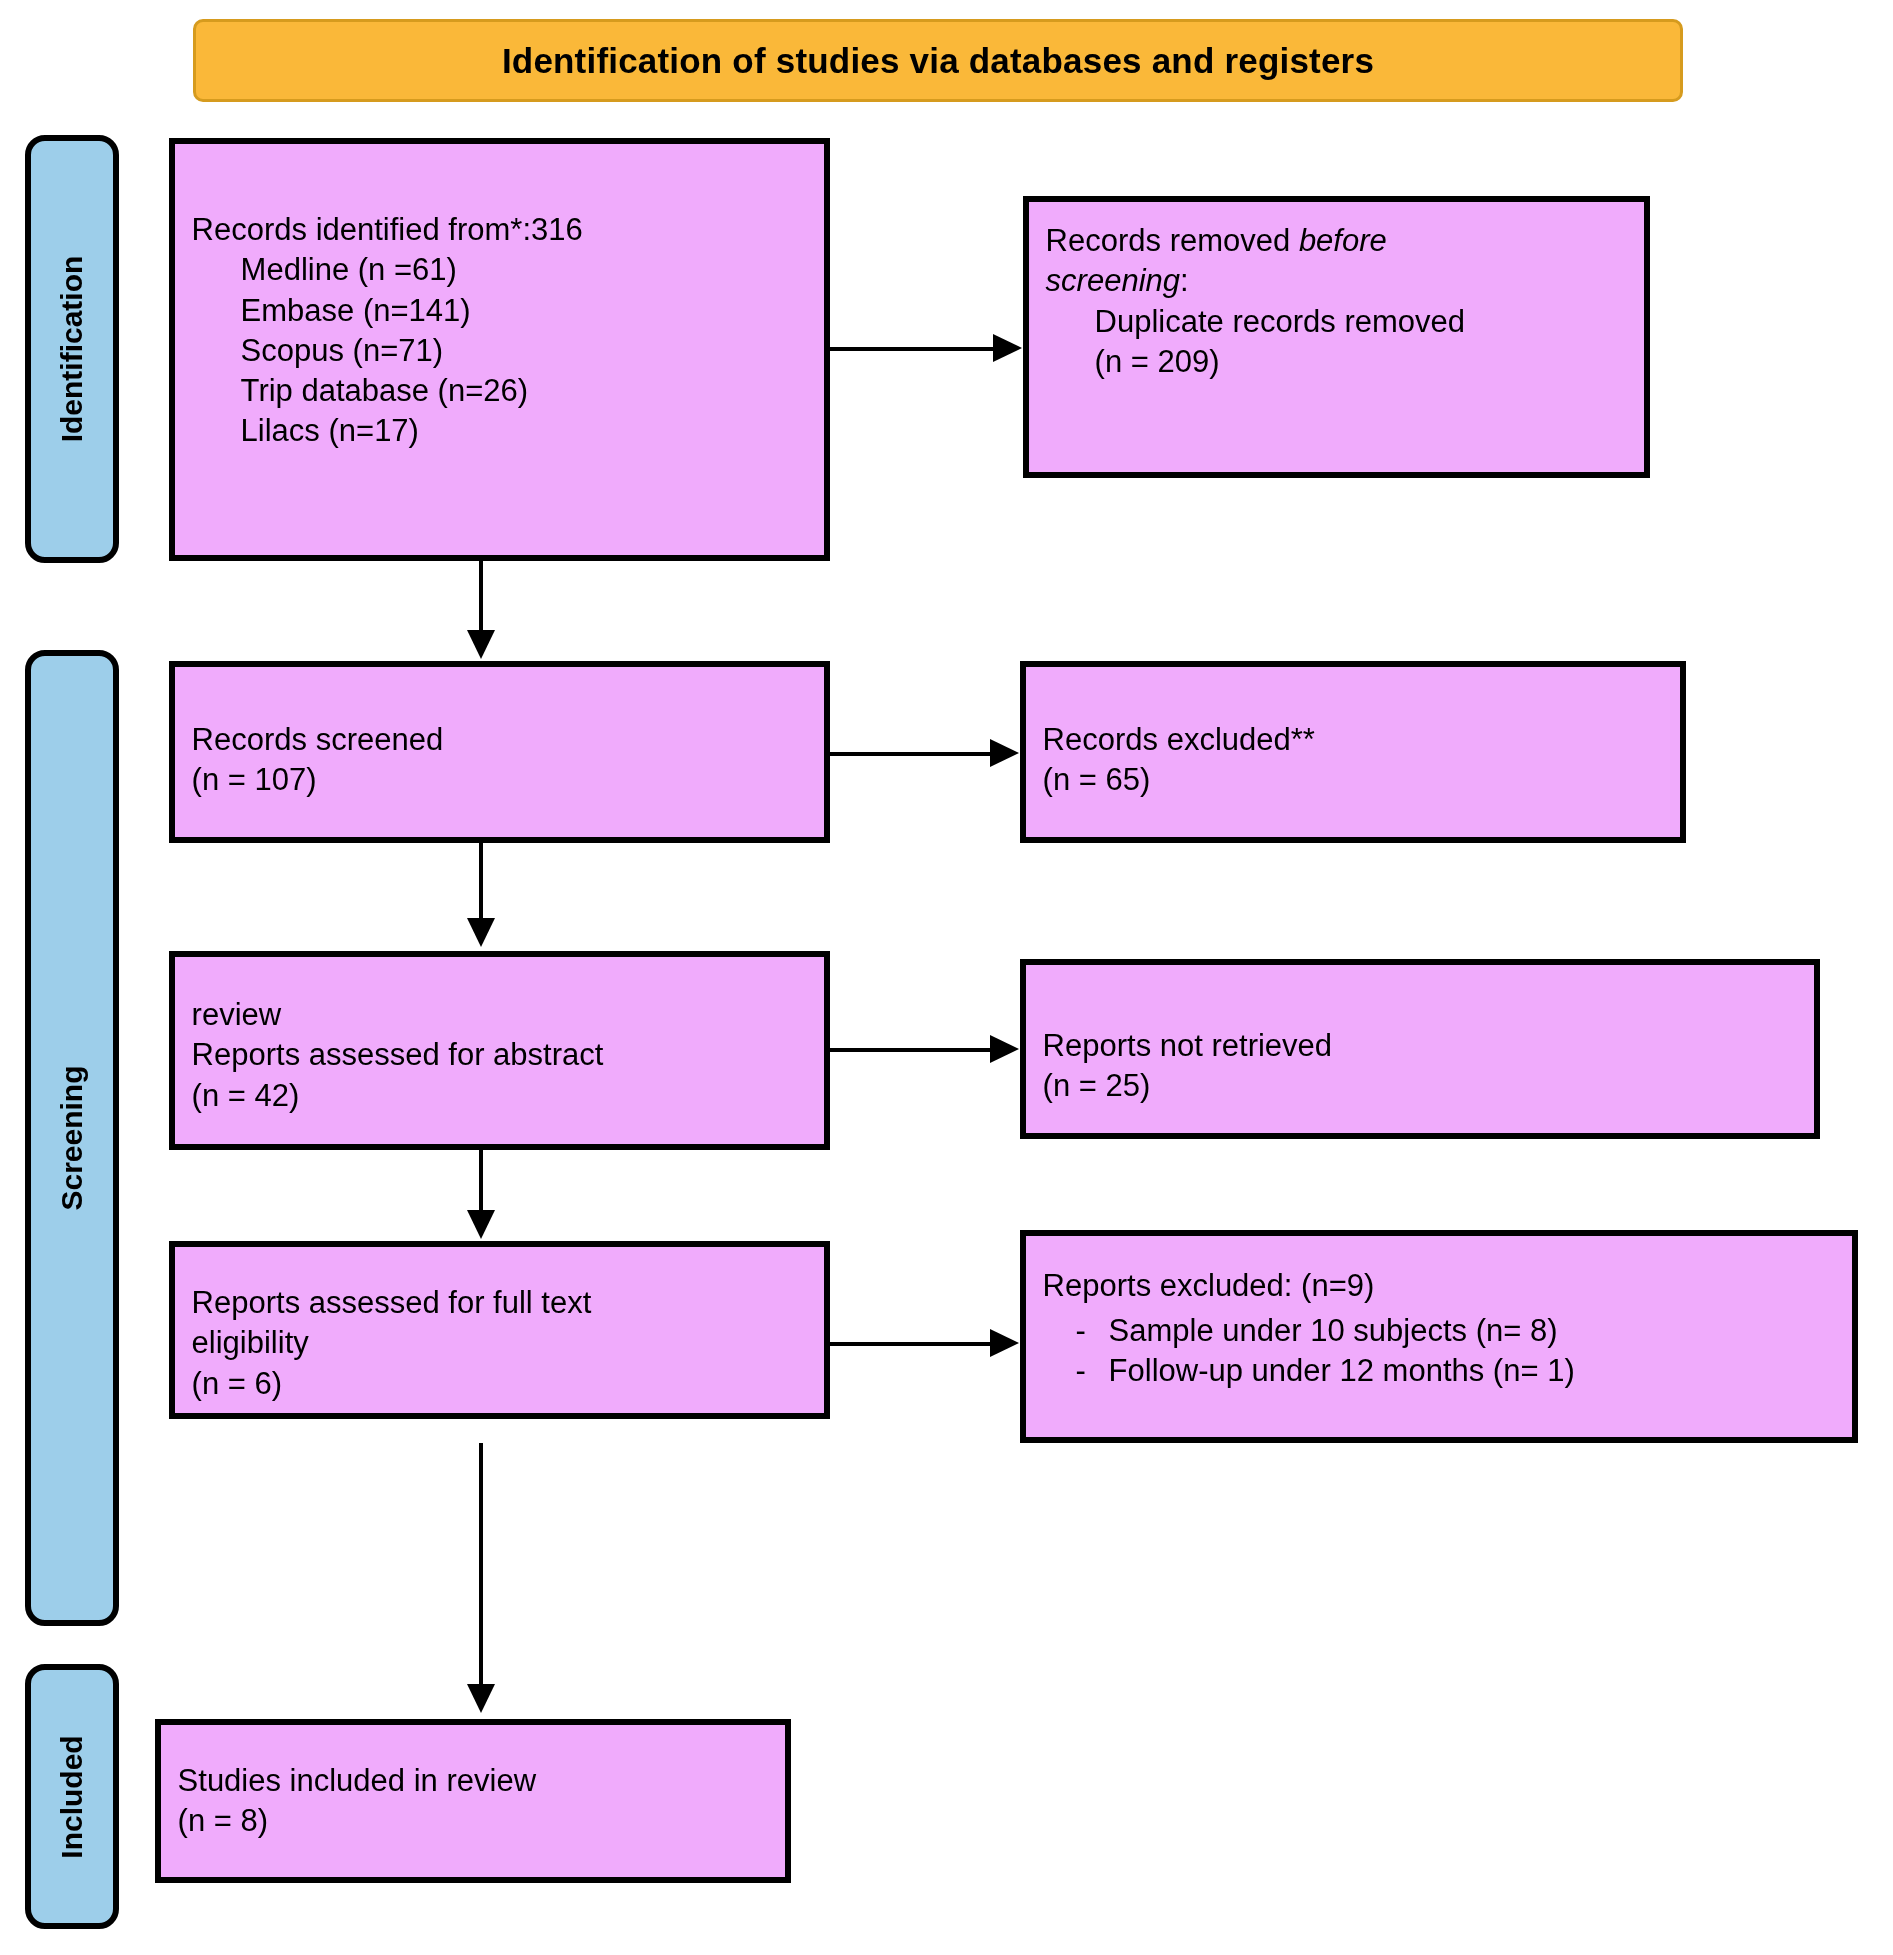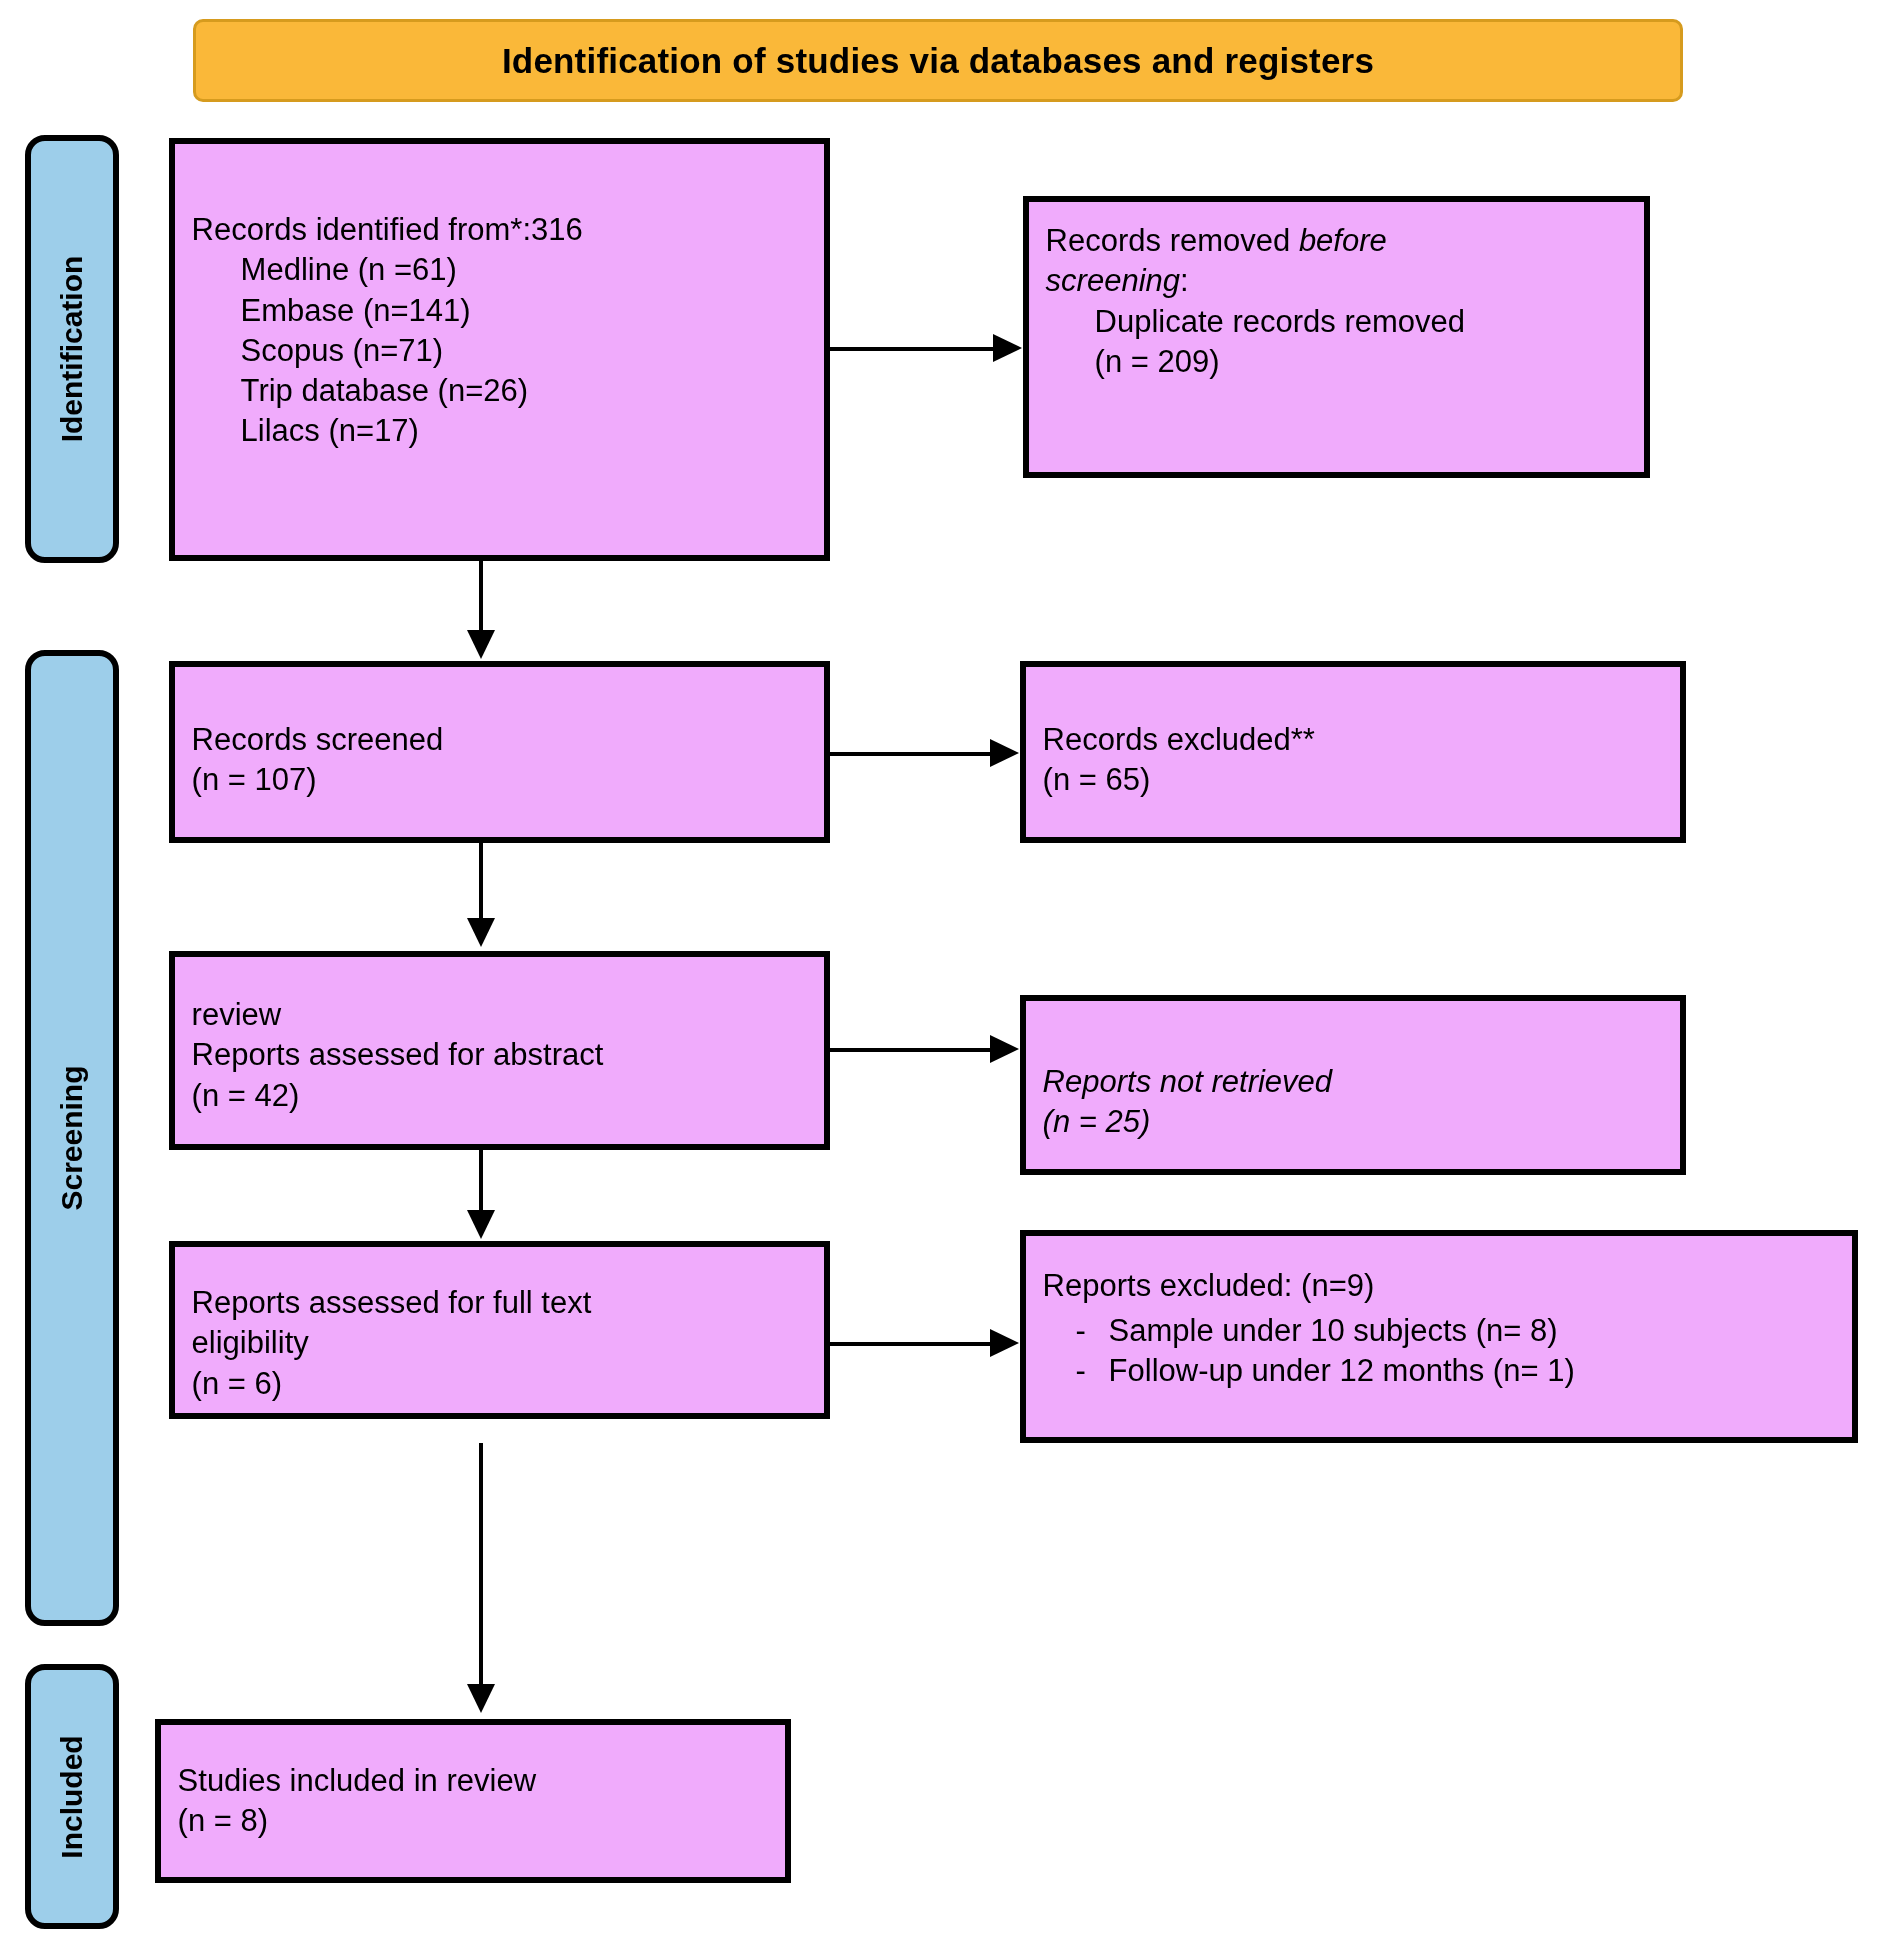--- a/index.html
+++ b/index.html
@@ -27,21 +27,21 @@
        padding:19px 16.6px;}
   .box p{margin:0;font-size:31px;line-height:1.30;color:#000;white-space:pre;}
   .box p.ind{padding-left:49px;}
   .ital{font-style:italic;}
 
   #box-identified     {left:169px; top:138px;  width:661px;height:423px;}
   #box-removed        {left:1023px;top:196px;  width:627px;height:282px;}
   #box-screened       {left:169px; top:661px; width:661px;height:182px;}
   #box-rec-excluded   {left:1020px;top:661px; width:666px;height:182px;}
   #box-abstract       {left:169px; top:951px; width:661px;height:199px;}
-  #box-not-retrieved  {left:1020px;top:995px; width:666px;height:180px;font-style:italic;}
+  #box-not-retrieved  {left:1020px;top:959px; width:800px;height:180px;}
   #box-fulltext       {left:169px; top:1241px; width:661px;height:178px;}
   #box-rep-excluded   {left:1020px;top:1230px; width:838px;height:213px;}
   #box-included       {left:155px; top:1719px; width:636px;height:164px;}
 
   #box-identified  {padding-top:66px;}
   #box-screened    {padding-top:53px;}
   #box-rec-excluded{padding-top:53px;}
   #box-abstract    {padding-top:38px;}
   #box-not-retrieved{padding-top:61px;}
   #box-fulltext    {padding-top:36px;}

